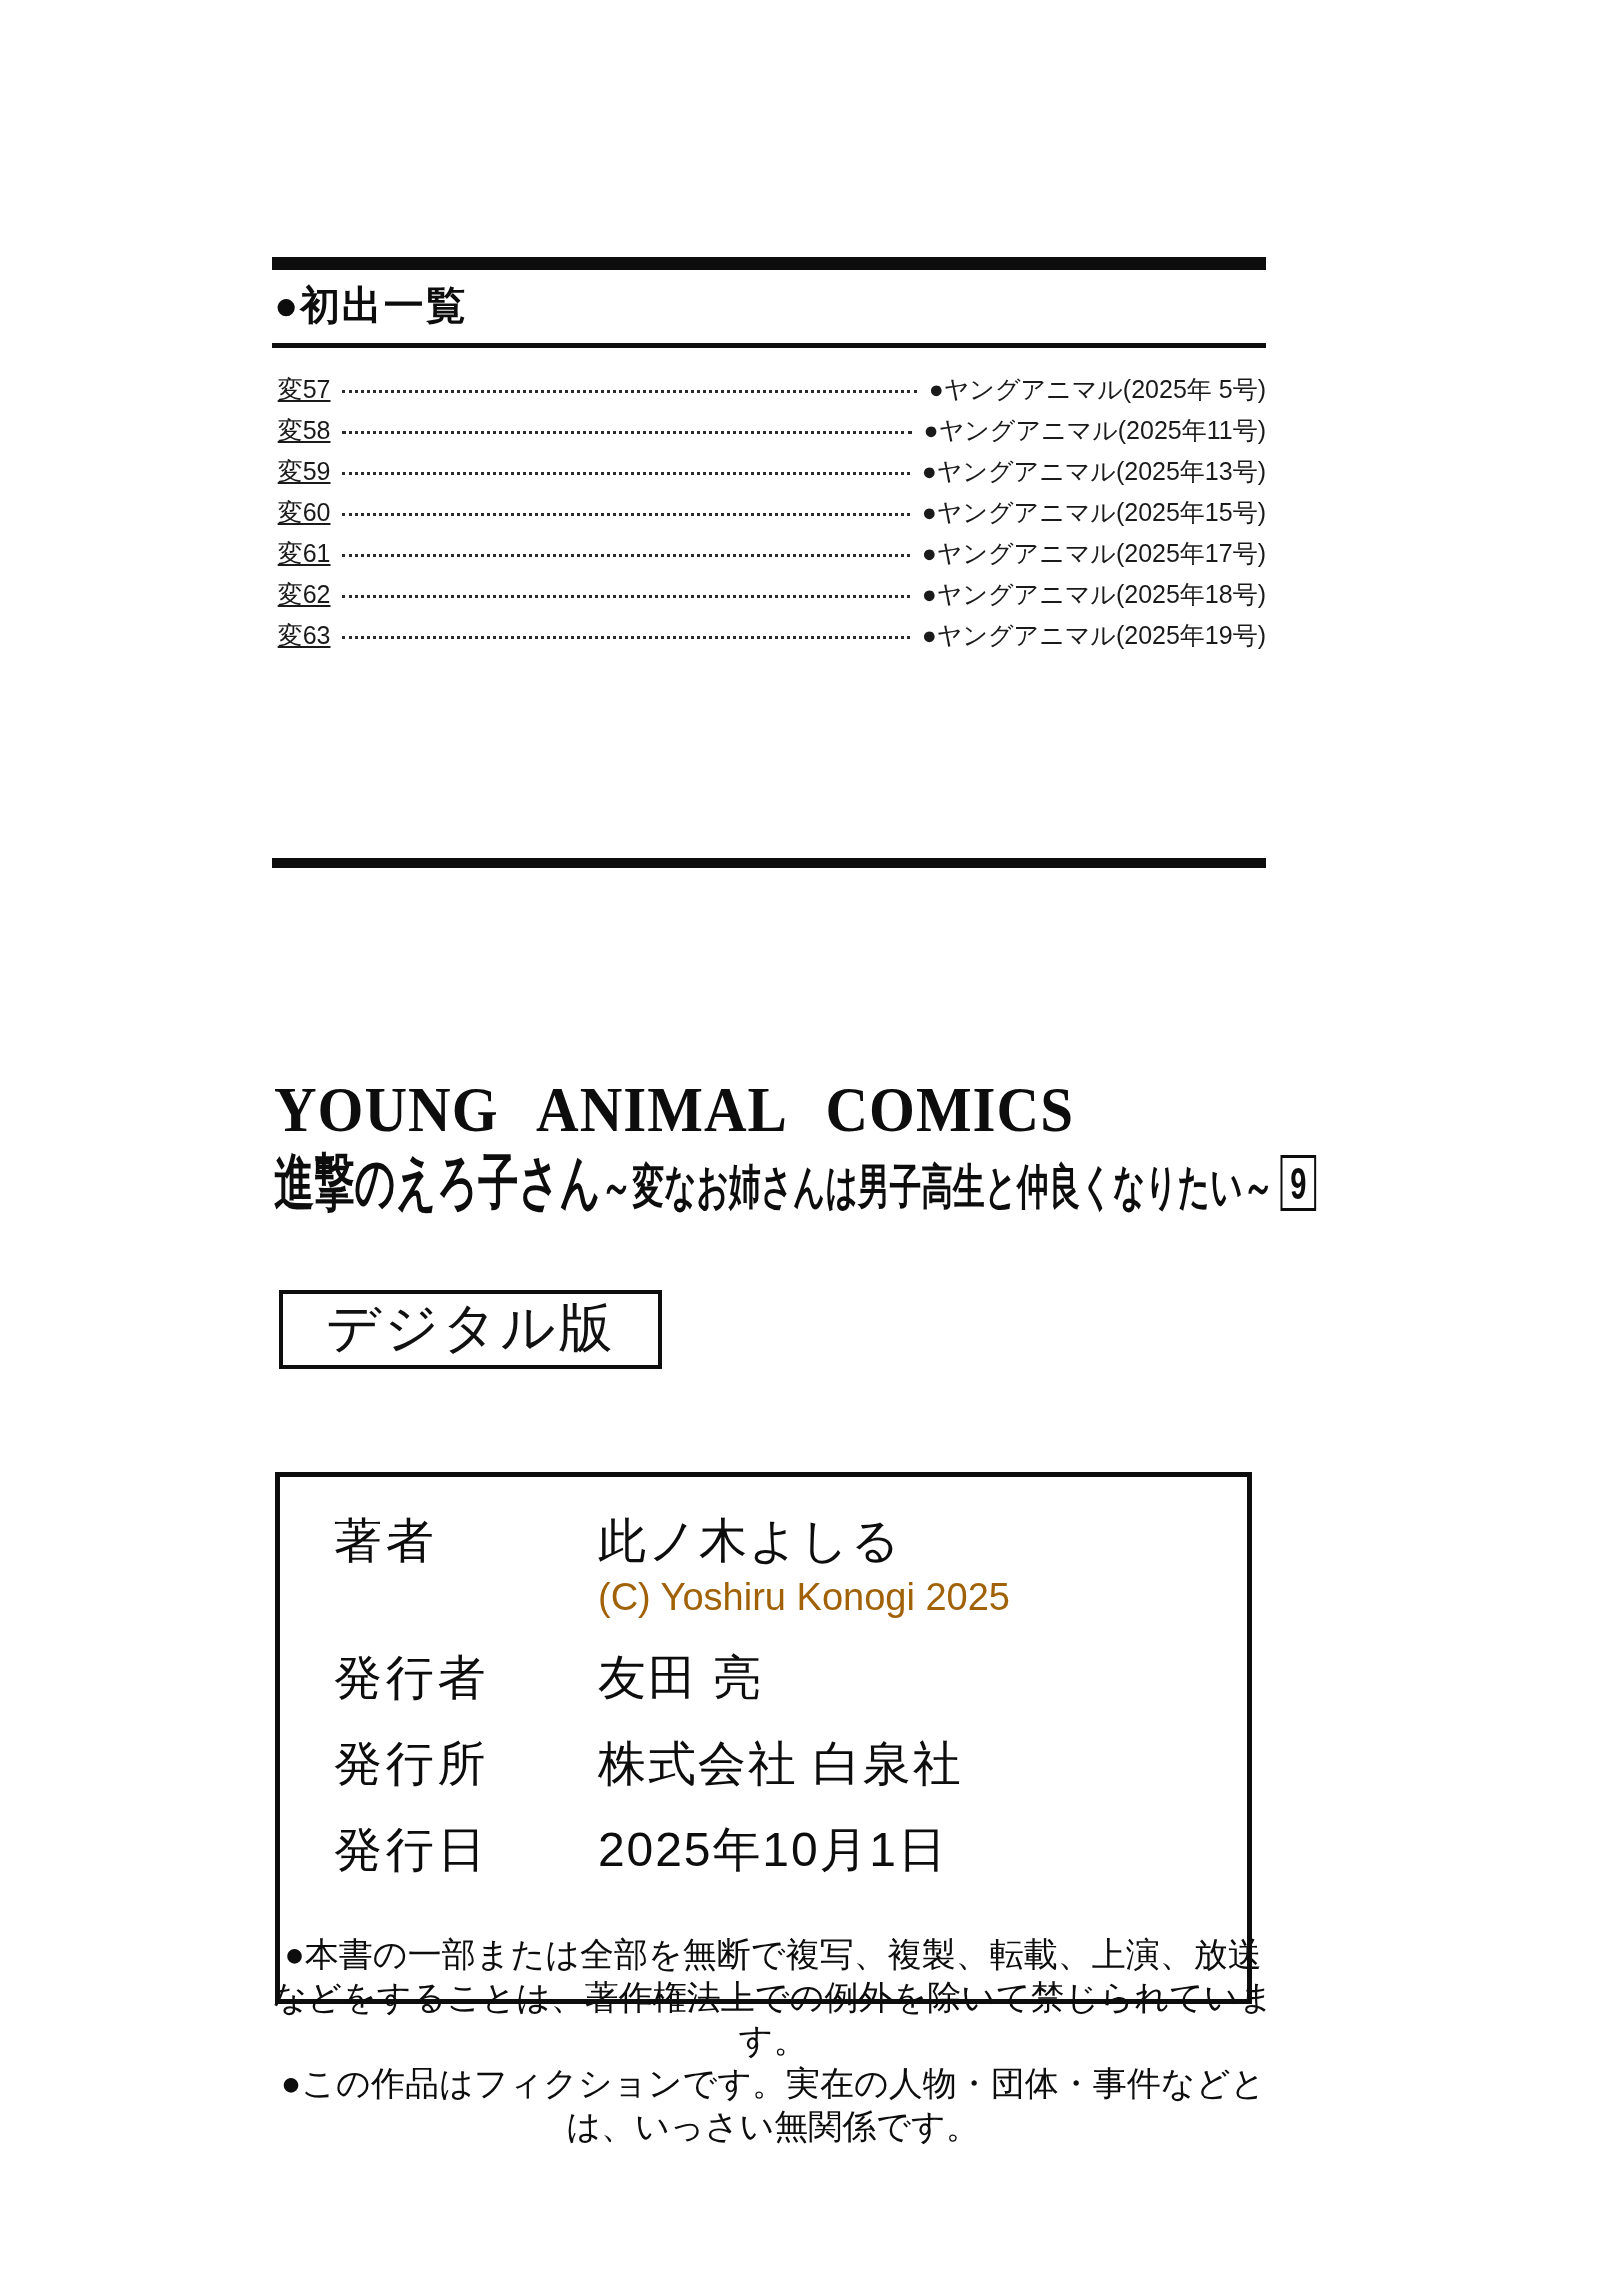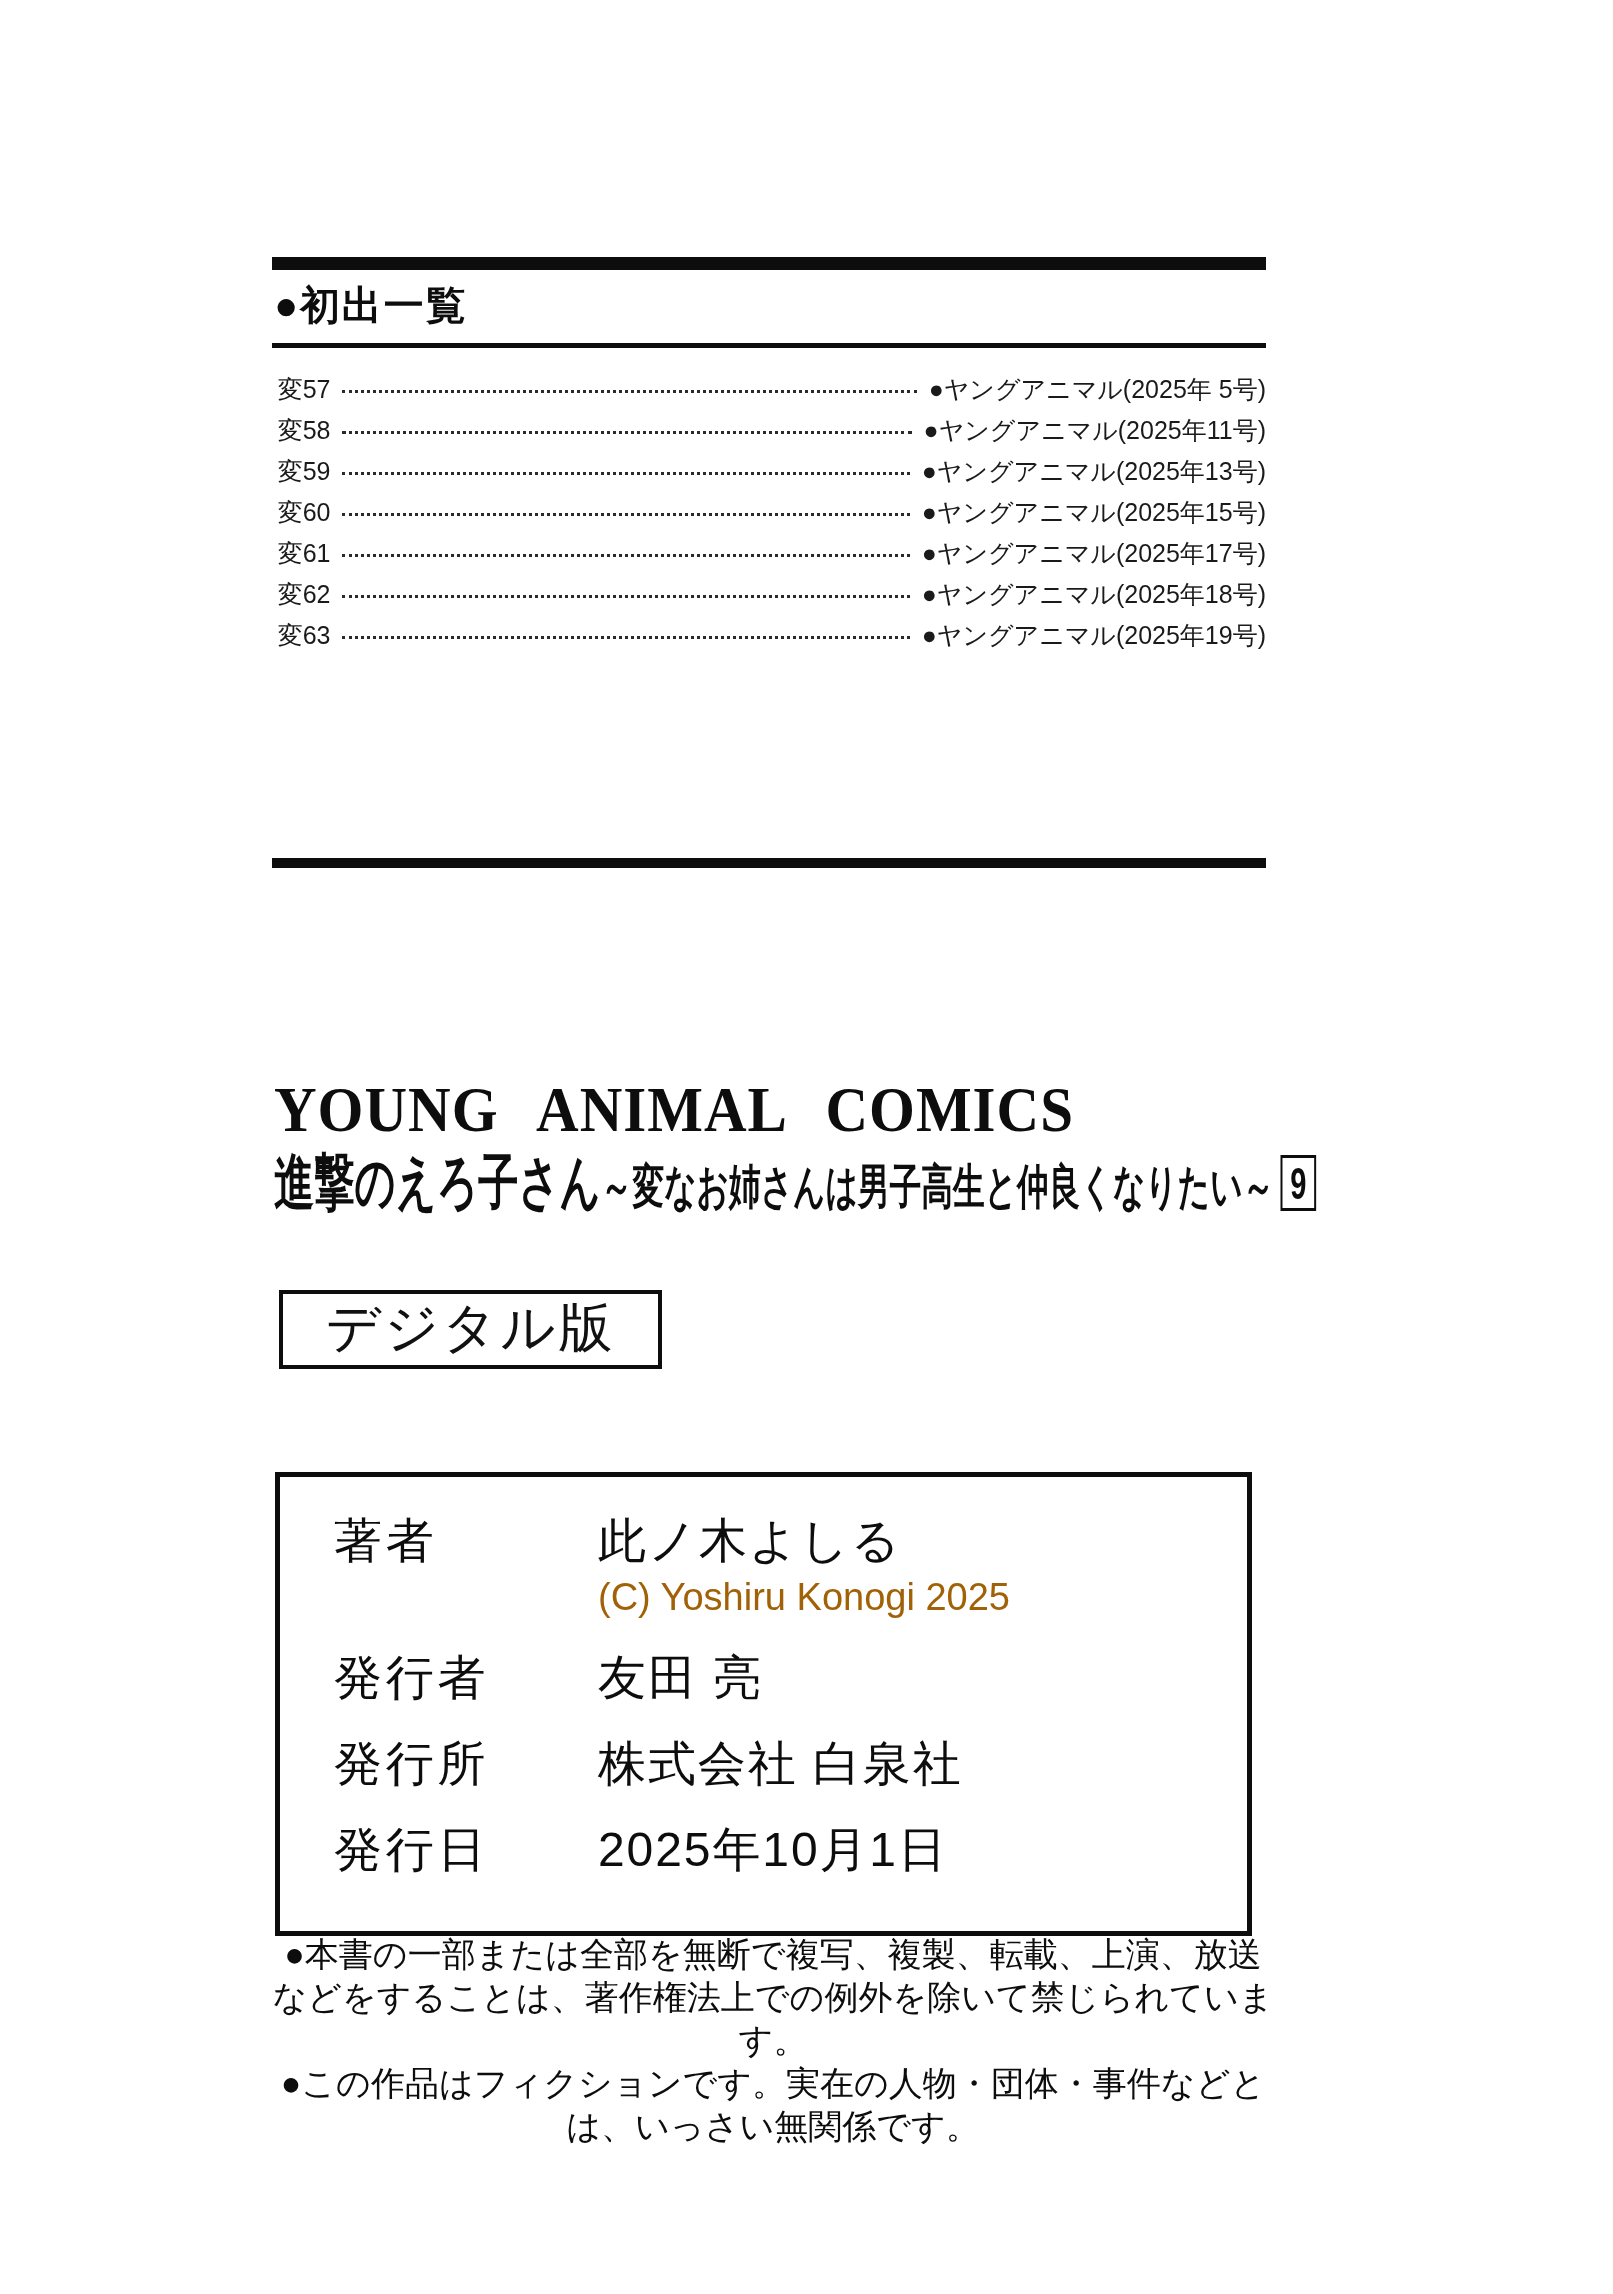--- a/index.html
+++ b/index.html
@@ -17,21 +17,21 @@
   .publist-title{
     font-size:40px;font-weight:bold;letter-spacing:1.9px;
     padding:7.6px 0 9.6px 1.9px;color:#0d0d0d;
   }
   .bar-mid{height:5.7px;background:#0d0d0d;}
   .publist-rows{margin-top:21px;}
   .pub-row{
     display:flex;align-items:center;
     height:41px;font-size:25px;color:#1a1a1a;
   }
-  .pub-chapter{flex:none;padding-left:5.7px;white-space:nowrap;}
+  .pub-chapter{flex:none;padding-left:5.7px;white-space:nowrap;text-decoration:underline;}
   .pub-leader{
     flex:1;height:0;border-top:3.8px dotted #2a2a2a;
     margin:0 11.5px;align-self:center;position:relative;top:1.9px;
   }
   .pub-source{flex:none;white-space:nowrap;}
 
   
   .bar2{position:absolute;left:272px;top:858px;width:994px;height:9.6px;background:#0d0d0d;}
 
   
@@ -55,21 +55,21 @@
     margin-left:9.6px;margin-bottom:1.9px;color:#0d0d0d;
   }
   .edition-box{
     position:absolute;left:279px;top:1290px;width:375px;height:71px;
     border:4.8px solid #0d0d0d;display:flex;align-items:flex-end;justify-content:center;
     font-size:54px;letter-spacing:2.9px;color:#111;
   }
 
   
   .colophon{
-    position:absolute;left:275px;top:1472px;width:977px;height:464px;
+    position:absolute;left:275px;top:1472px;width:977px;height:532px;
     border:5.7px solid #0d0d0d;box-sizing:border-box;
     padding:40px 0 0 54px;
   }
   .col-row{display:flex;font-size:48px;color:#0d0d0d;line-height:1;}
   .col-label{flex:none;width:264px;letter-spacing:3.8px;}
   .col-value{flex:none;letter-spacing:1.9px;}
   .col-note{
     margin:13.4px 0 0 264px;font-size:38px;color:#a16207;line-height:1;
     letter-spacing:0px;
   }

